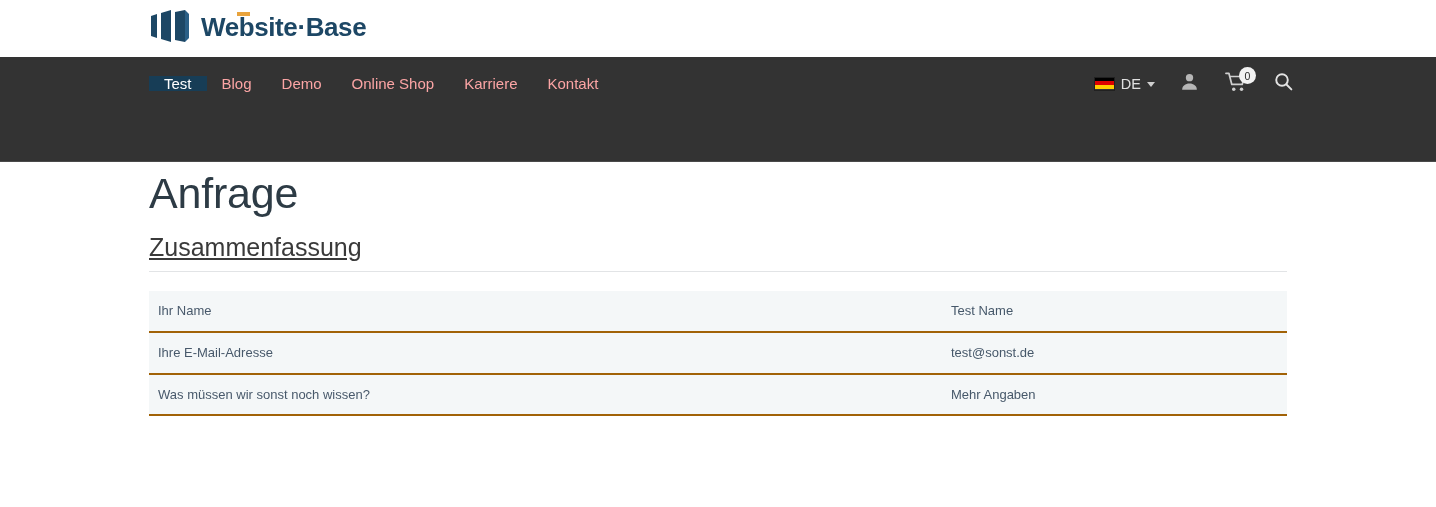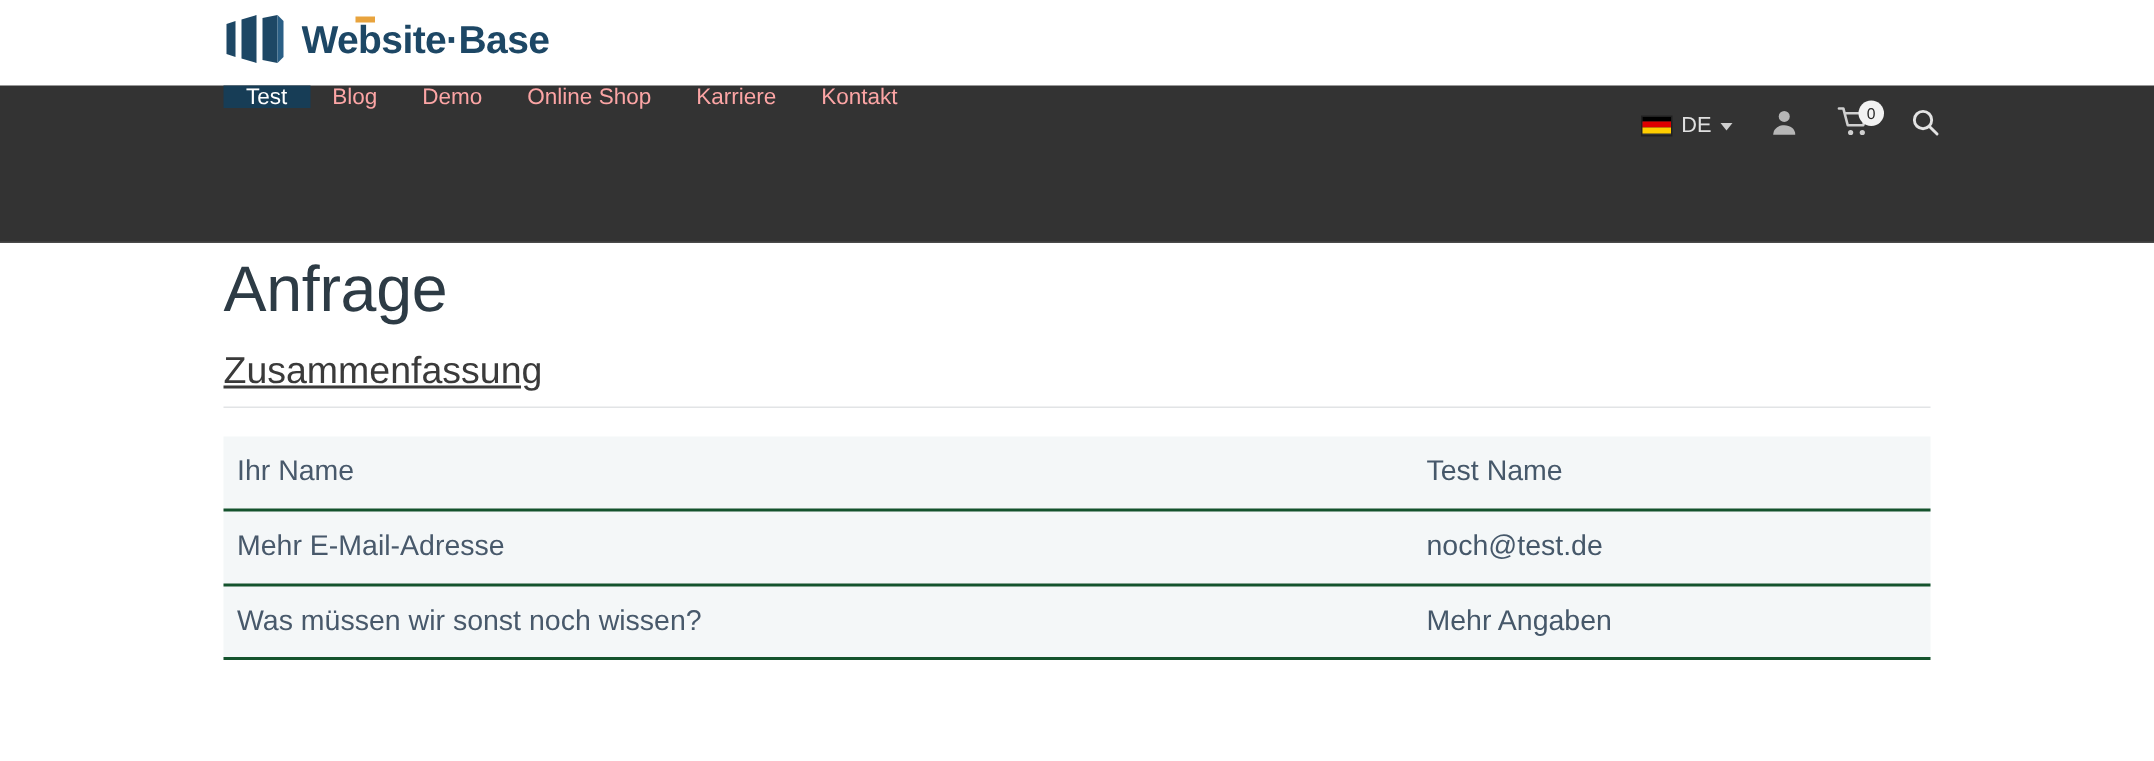--- a/index.html
+++ b/index.html
@@ -43,21 +43,21 @@
     height: 53px;
     background: #333333;
     position: relative;
     display: flex;
     align-items: stretch;
     padding-left: 149px;
   }
 
   .nav-list {
     display: flex;
-    align-items: flex-start;
+    align-items: center;
     list-style: none;
   }
 
   .nav-item {
     display: flex;
     align-items: center;
     padding: 0 15px;
     color: #fca5a5;
     font-size: 15px;
     line-height: 1;
@@ -178,23 +178,23 @@
     margin-top: 19px;
     table-layout: fixed;
   }
 
   .summary-table tr {
     background: #f4f7f8;
   }
 
   .summary-table td {
     padding: 11px 10px 11px 9px;
-    font-size: 19px;
+    font-size: 13px;
     color: #48596b;
-    border-bottom: 2px solid #14532d;
+    border-bottom: 2px solid #a16207;
     vertical-align: middle;
     line-height: 1.35;
   }
 
   .summary-table td.col-label { width: 793px; }
   .summary-table td.col-value { width: 345px; color: #46586a; }
 </style>
 </head>
 <body>
 
@@ -290,22 +290,22 @@
   <h1 class="page-title">Anfrage</h1>
   <h2 class="sub-title">Zusammenfassung</h2>
 
   <table class="summary-table">
     <tbody>
       <tr>
         <td class="col-label">Ihr Name</td>
         <td class="col-value">Test Name</td>
       </tr>
       <tr>
-        <td class="col-label">Mehr E-Mail-Adresse</td>
-        <td class="col-value">noch@test.de</td>
+        <td class="col-label">Ihre E-Mail-Adresse</td>
+        <td class="col-value">test@sonst.de</td>
       </tr>
       <tr>
         <td class="col-label">Was müssen wir sonst noch wissen?</td>
         <td class="col-value">Mehr Angaben</td>
       </tr>
     </tbody>
   </table>
 
 </div>
 

